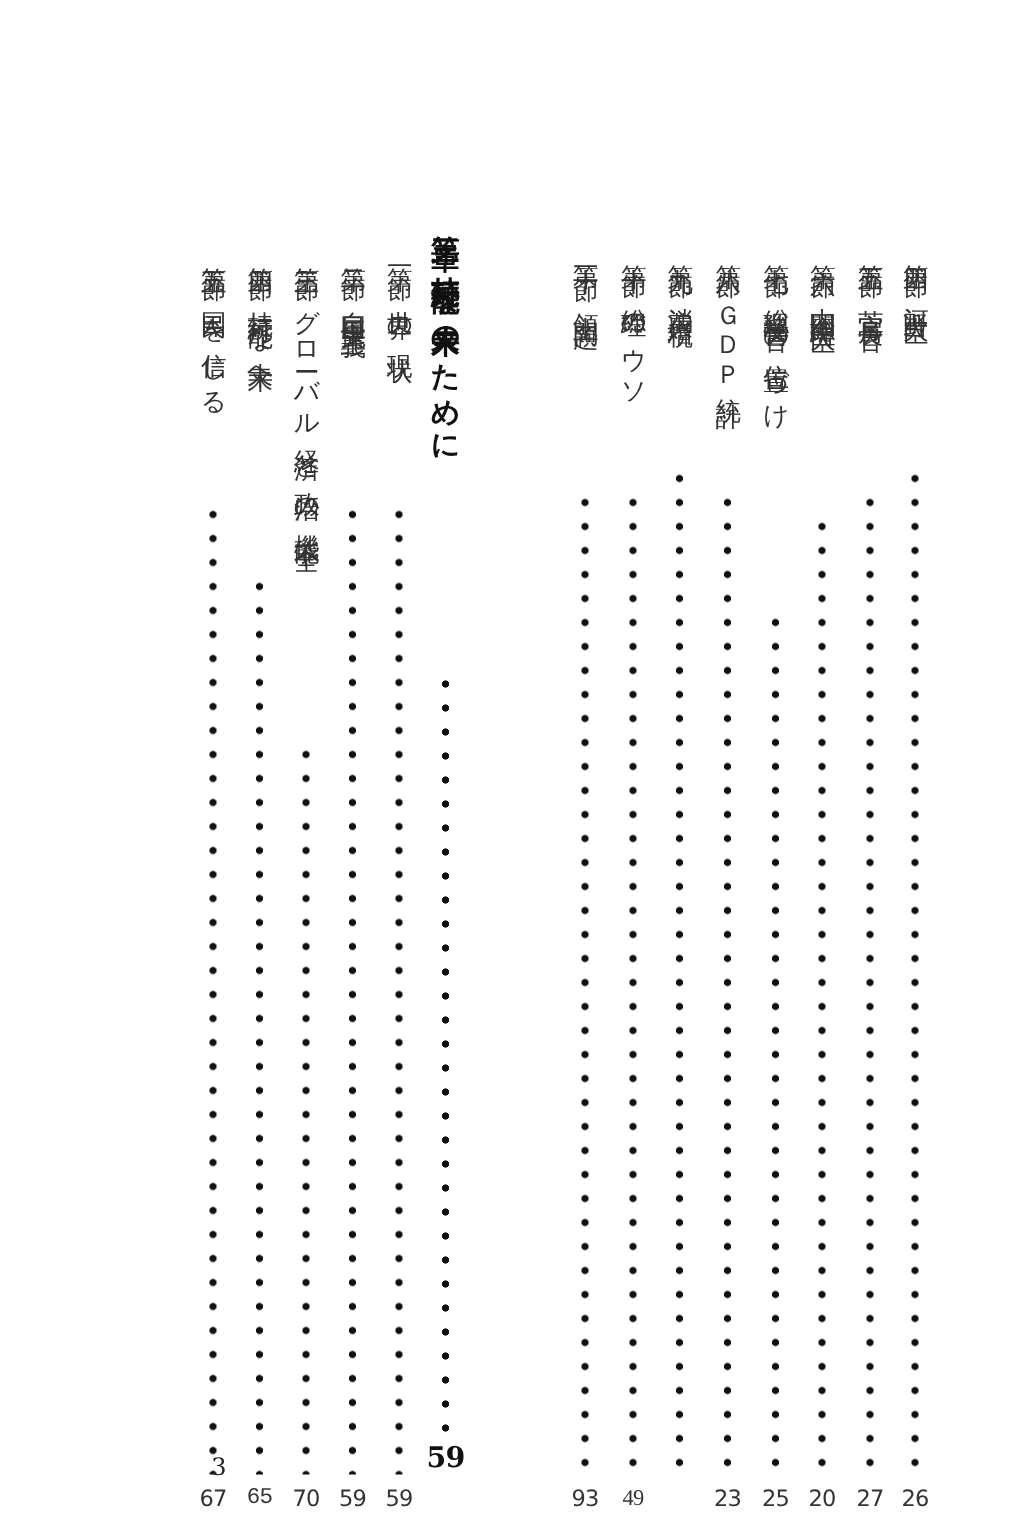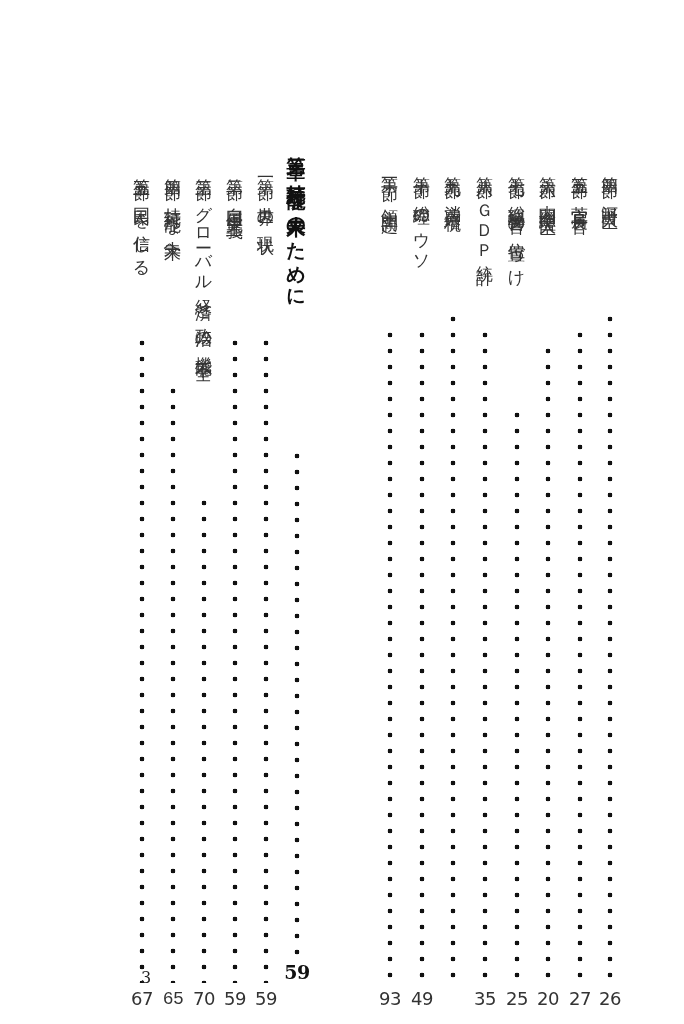--- a/index.html
+++ b/index.html
@@ -51,21 +51,21 @@
       background-image: radial-gradient(circle at 50% 50%, #111 0, #111 2.2px, transparent 2.6px);
       background-size: 22px 16px;
       background-repeat: repeat-y;
     }
     .col .pagenum {
       position: absolute;
       left: -8px;
       width: 38px;
       text-align: center;
       font-family: "DejaVu Sans", sans-serif;
-      font-size: 18px;
+      font-size: 15px;
       line-height: 20px;
       color: #333333;
       letter-spacing: -0.5px;
     }
     .col.chapter .pagenum {
       font-family: "DejaVu Serif", serif;
       font-weight: bold;
       font-size: 19px;
       color: #111111;
     }
@@ -105,33 +105,33 @@
 
   <div class="col" style="left:517px; top:163px;">
     <div class="title">第七節　総理秘書官の位置づけ</div>
     <div class="leader" style="top:244px; height:574px;"></div>
     <div class="pagenum" style="top:826px;">25</div>
   </div>
 
   <div class="col" style="left:485px; top:163px;">
     <div class="title">第八節　ＧＤＰ統計</div>
     <div class="leader" style="top:164px; height:654px;"></div>
-    <div class="pagenum" style="top:826px;">35</div>
+    <div class="pagenum" style="top:826px;">23</div>
   </div>
 
   <div class="col" style="left:453px; top:163px;">
     <div class="title">第九節　消費増税</div>
     <div class="leader" style="top:148px; height:670px;"></div>
     <div class="pagenum" style="top:838px;margin-top:28px;">46</div>
   </div>
 
   <div class="col" style="left:422px; top:163px;">
     <div class="title">第十節　総理のウソ</div>
     <div class="leader" style="top:164px; height:654px;"></div>
-    <div class="pagenum" style="top:826px;">49</div>
+    <div class="pagenum" style="top:826px;font-family:Liberation Serif, serif;">49</div>
   </div>
 
   <div class="col" style="left:390px; top:163px;">
     <div class="title">第十一節　領土問題</div>
     <div class="leader" style="top:164px; height:654px;"></div>
     <div class="pagenum" style="top:826px;">93</div>
   </div>
 
   <div class="col chapter" style="left:297px; top:142px;">
     <div class="title">第三章　持続可能な未来のために</div>

